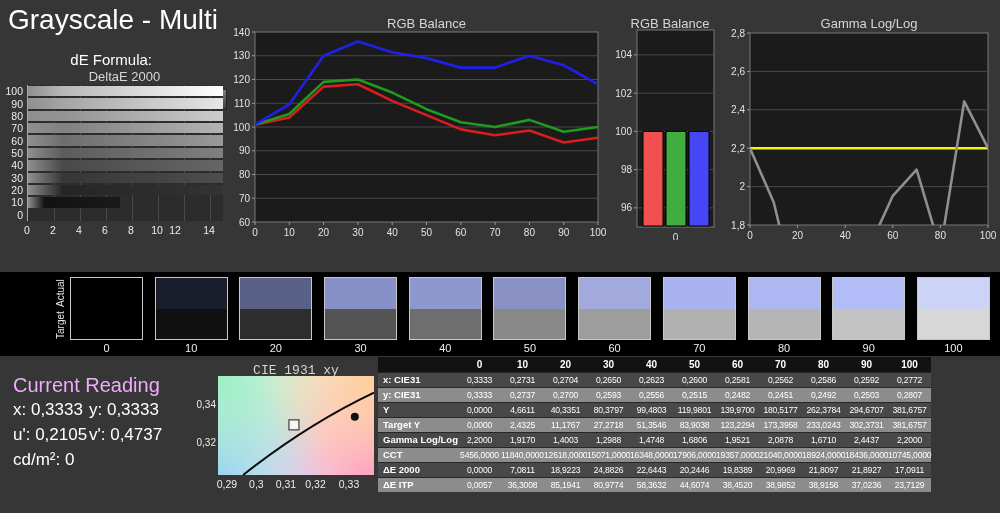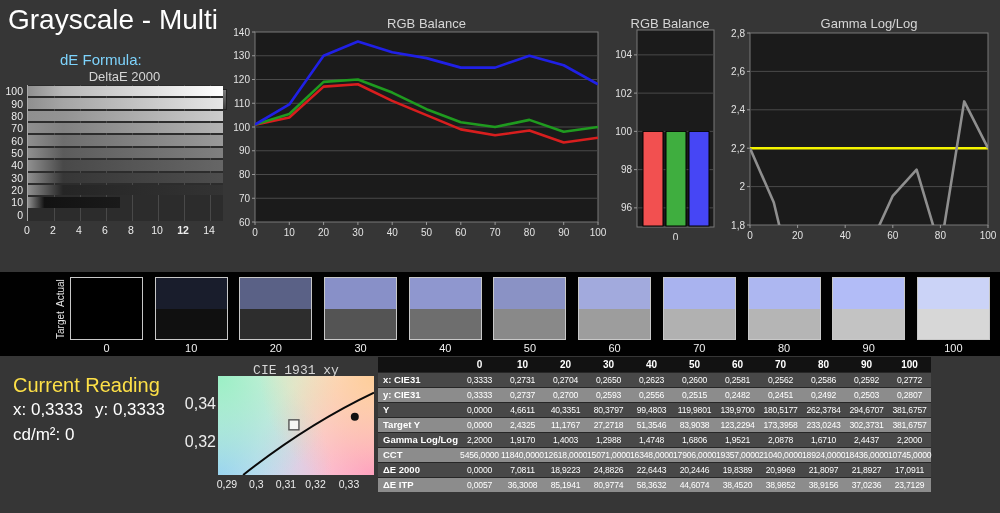--- a/index.html
+++ b/index.html
@@ -1,20 +1,20 @@
 <!DOCTYPE html>
 <html><head>
 <meta charset="utf-8">
 <style>
   html,body{margin:0;padding:0;background:#2a2a2a;}
   .app{position:relative;width:1000px;height:513px;background:#363636;overflow:hidden;
        font-family:"Liberation Sans",sans-serif;color:#fff;}
   
   .page-title{position:absolute;left:8px;top:4px;font-size:28px;font-weight:400;color:#fff;}
-  .formula-label{position:absolute;left:60px;top:51px;width:92px;font-size:15px;color:#7dd3fc;}
+  .formula-label{position:absolute;left:60px;top:51px;width:92px;text-align:right;font-size:15px;color:#ffffff;}
   .dropdown{position:absolute;left:157px;top:49px;width:70px;height:21px;
             background:linear-gradient(#7d7d7d,#3c3c3c);border:1px solid #222;box-sizing:border-box;margin-top:40px;}
   .dd-value{position:absolute;left:6px;top:2px;font-size:13px;color:#fff;}
   .dd-caret{position:absolute;right:5px;top:8px;width:0;height:0;
             border-left:5px solid transparent;border-right:5px solid transparent;border-top:6px solid #111;}
   
   .chart-title{position:absolute;font-size:13px;color:#d6d6d6;text-align:center;}
   svg text{font-family:"Liberation Sans",sans-serif;}
   .tick{font-size:10px;fill:#e3e3e3;}
   
@@ -35,33 +35,33 @@
   .band{position:absolute;left:0;top:272px;width:1000px;height:84px;background:#010101;}
   .band-label{position:absolute;left:55px;writing-mode:vertical-rl;transform:rotate(180deg);
               font-size:10px;color:#e6e6e6;text-align:center;}
   .swatch-row{position:absolute;left:70px;top:5px;width:920px;display:flex;justify-content:space-between;}
   .swatch-cell{width:73px;}
   .swatch-box{width:73px;height:63px;border:1px solid #c8c8c8;box-sizing:border-box;}
   .swatch-half{height:50%;}
   .swatch-label{margin-top:2px;text-align:center;font-size:11px;color:#f0f0f0;}
   
   .bottom{position:absolute;left:0;top:356px;width:1000px;height:157px;background:#363636;}
-  .cr-title{position:absolute;left:13px;top:18px;font-size:20px;color:#fde047;}
+  .cr-title{position:absolute;left:13px;top:18px;font-size:20px;color:#f0abfc;}
   .cr-lines{position:absolute;left:13px;top:44px;width:200px;}
   .cr-line{position:relative;height:25px;font-size:17px;color:#fff;}
-  .cr-b{position:absolute;left:82px;top:0;}
+  .cr-b{position:absolute;left:76px;top:0;}
   
   .cie-plot{position:absolute;left:218px;top:20px;width:156px;height:99px;
     background:
       radial-gradient(circle at 100% 0%, rgba(255,205,150,0.95), rgba(255,205,150,0) 62%),
       radial-gradient(circle at 0% 0%, rgba(150,240,195,0.95), rgba(150,240,195,0) 65%),
       radial-gradient(circle at 0% 100%, rgba(150,205,250,0.95), rgba(150,205,250,0) 62%),
       radial-gradient(circle at 100% 100%, rgba(255,150,195,0.95), rgba(255,150,195,0) 65%),
       #f7efe8;}
-  .cie-ylabel{position:absolute;transform:translateY(-50%);right:788px;font-size:16px;color:#ededed;padding-left:32px;}
+  .cie-ylabel{position:absolute;transform:translateY(-50%);right:788px;font-size:10px;color:#ededed;padding-left:32px;}
   .cie-xlabel{position:absolute;transform:translateX(-50%);top:122px;font-size:10.5px;color:#ededed;}
   
   .mtable{position:absolute;left:378px;top:1px;width:553px;display:grid;
           grid-template-columns:80px repeat(11,43px);row-gap:1px;background:#262626;}
   .th{background:#121212;color:#fff;font-size:10px;font-weight:bold;height:15px;line-height:15px;text-align:center;}
   .th-corner{background:#121212;}
   .tl{font-size:9.5px;font-weight:bold;height:14px;line-height:14px;padding-left:5px;white-space:nowrap;}
   .td{font-size:8.6px;height:14px;line-height:14px;text-align:center;white-space:nowrap;letter-spacing:-0.2px;}
   .row-even{background:#484848;}
   .row-odd{background:#8c8c8c;}
@@ -131,21 +131,21 @@
         <div class="de-ylabel">0</div>
       </div>
     </div>
   <div class="de-xlabels" id="deXLabels">
       <div class="de-xlabel" style="left: 0px;">0</div>
       <div class="de-xlabel" style="left: 26px;">2</div>
       <div class="de-xlabel" style="left: 52px;">4</div>
       <div class="de-xlabel" style="left: 78px;">6</div>
       <div class="de-xlabel" style="left: 104px;">8</div>
       <div class="de-xlabel" style="left: 130px;">10</div>
-      <div class="de-xlabel" style="left: 156px; font-weight: bold;">12</div>
+      <div class="de-xlabel" style="left: 148px;">12</div>
       <div class="de-xlabel" style="left: 182px; text-align: right;">14</div>
     </div>
 
   <div class="chart-title" style="left:255px;top:16px;width:343px;">RGB Balance</div>
   <svg class="chart-svg" style="left:228px;top:6px;" width="380" height="234" id="rgbLineSvg">
       <defs>
         <clipPath id="clip_rgb_line">
           <rect x="27" y="26" width="343" height="190"></rect>
         </clipPath>
       </defs>
@@ -348,20 +348,21 @@
           </div>
           <div class="swatch-label">100</div>
         </div>
       </div>
   </div>
 
   <div class="bottom">
     <div class="cr-title">Current Reading</div>
     <div class="cr-lines" id="crLines">
         <div class="cr-line"><span>x: 0,3333</span><span class="cr-b">y: 0,3333</span></div>
+        <div class="cr-line"><span>u': 0,2105</span><span class="cr-b">v': 0,4737</span></div>
         <div class="cr-line"><span>cd/m²: 0</span></div>
       </div>
 
     <div class="chart-title" style="left:218px;top:7px;width:156px;font-family:Liberation Mono, monospace;">CIE 1931 xy</div>
     <div class="cie-plot" id="ciePlot">
         <svg width="156" height="99" style="position:absolute;left:0;top:0">
           <path d="M25.11363636363638,99 Q90.11363636363642,47.88483685220726 156,16.721689059501006" fill="none" stroke="#0a0a0a" stroke-width="2"></path>
           <circle cx="136.79545454545453" cy="40.66410748560464" r="4" fill="#111111"></circle>
           <rect x="70.93181818181817" y="43.83493282149709" width="10" height="10" fill="rgba(255,255,255,0.75)" stroke="#555" stroke-width="1.4"></rect>
         </svg>

